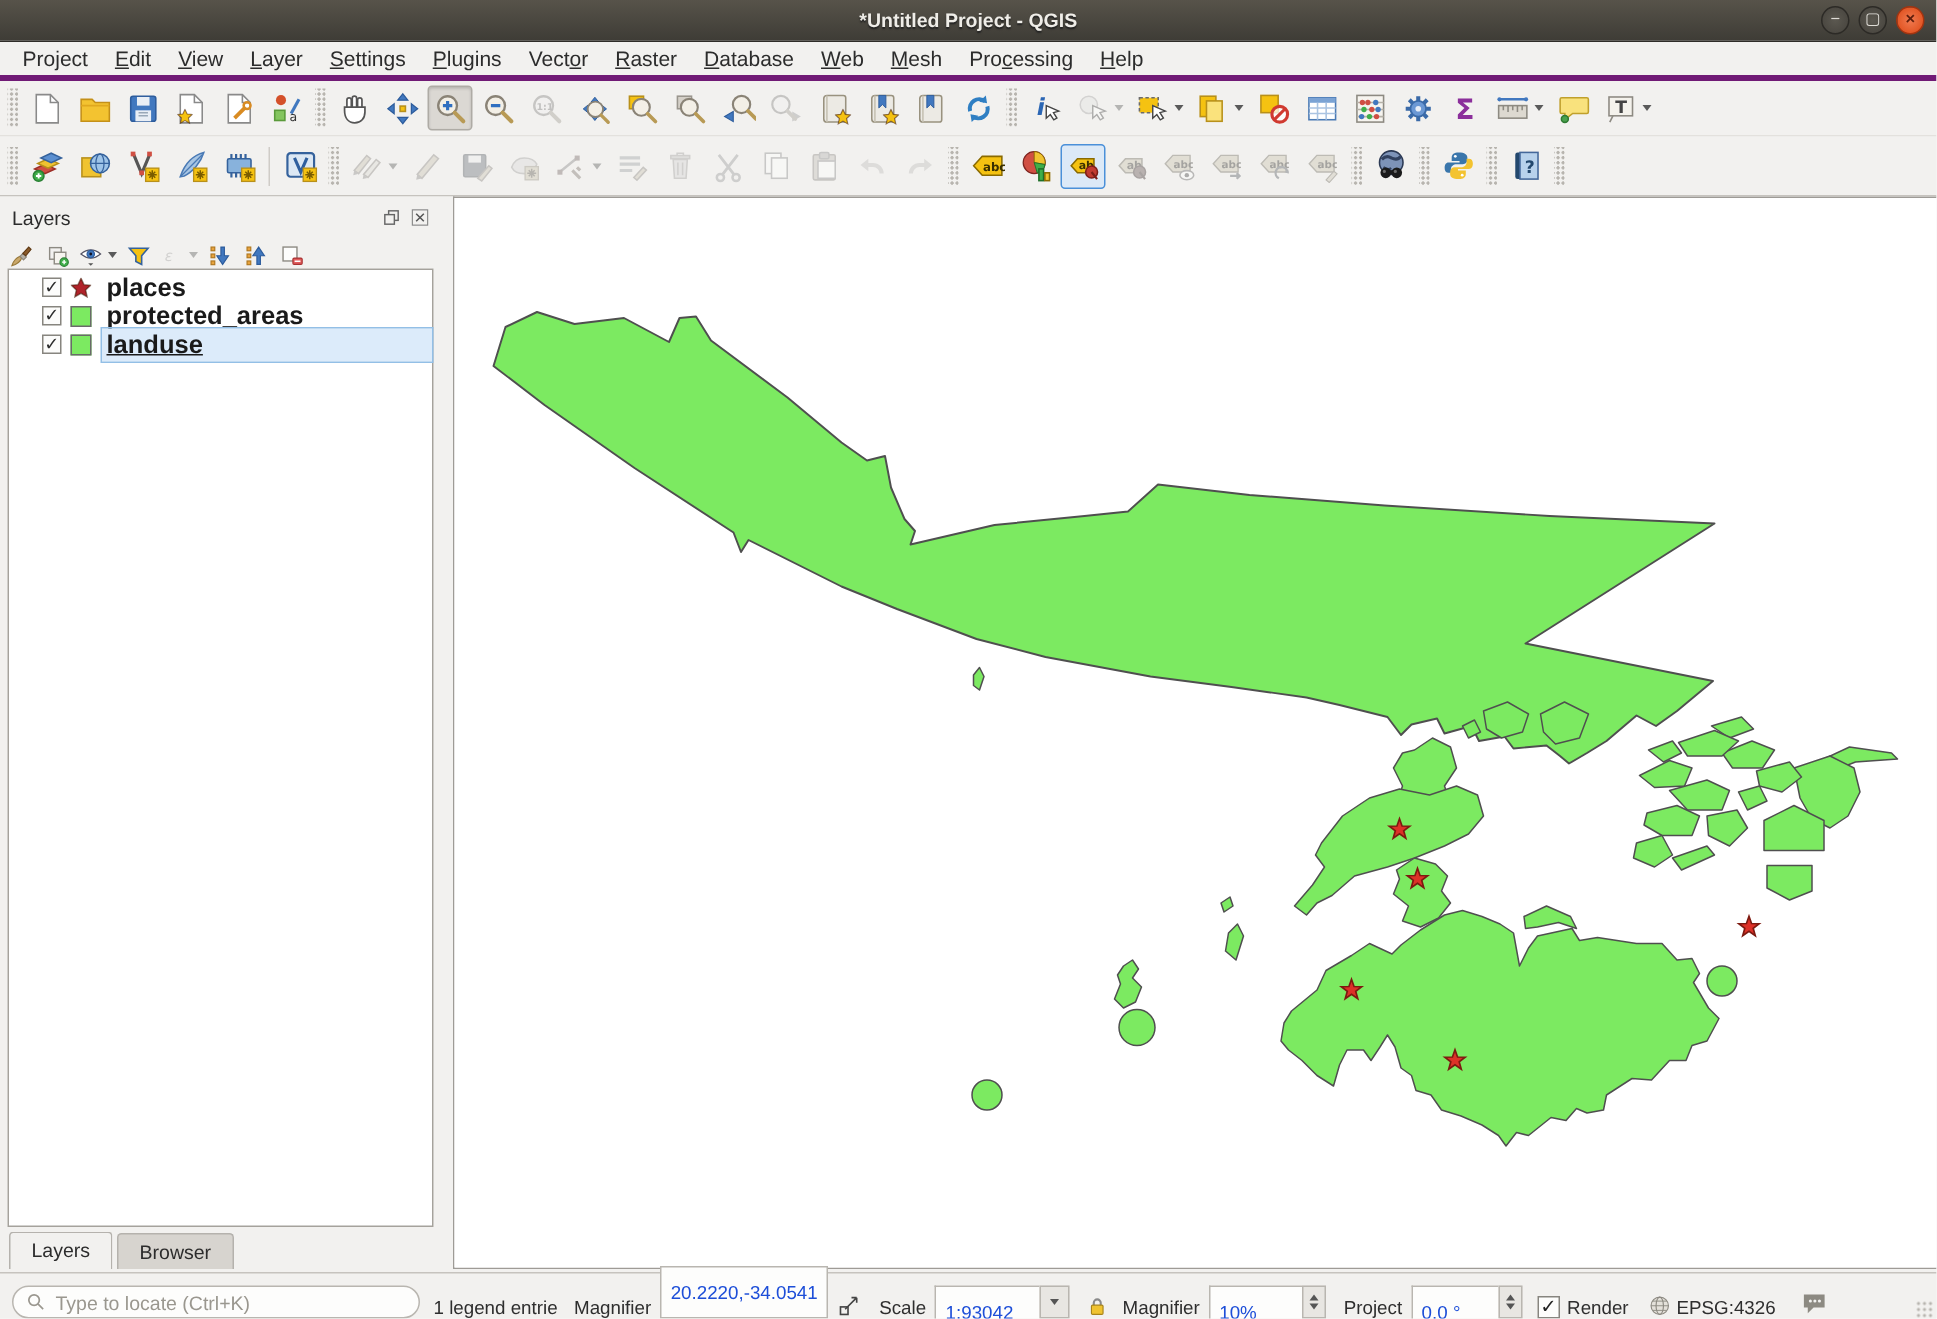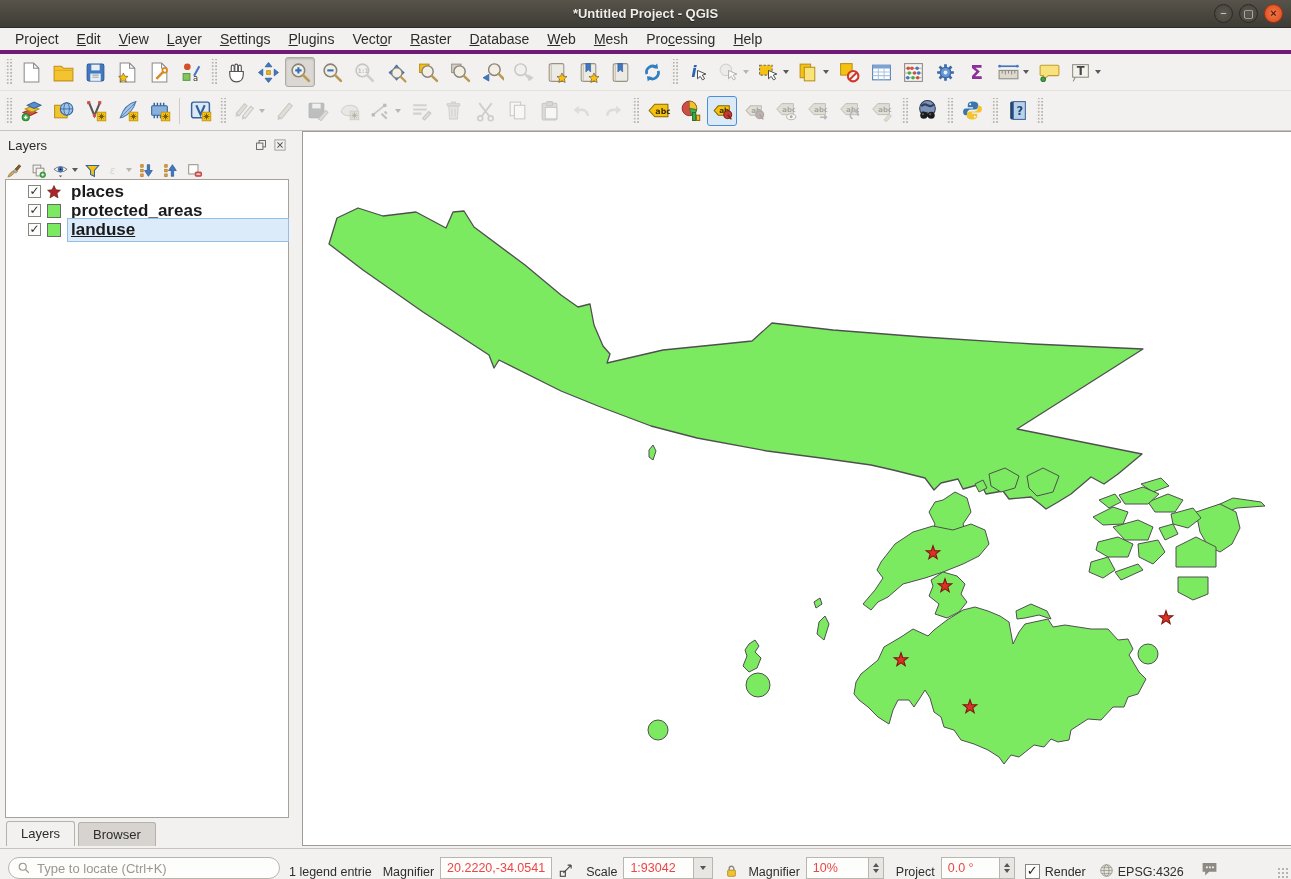--- a/index.html
+++ b/index.html
@@ -71,22 +71,22 @@
     border:1px solid #9e9b96;border-right:none;box-sizing:border-box;}
   #map-svg{display:block;}
 
   
   #statusbar{position:absolute;left:0;right:0;bottom:0;height:31px;background:#f2f1ef;
     border-top:1px solid #c6c3be;display:flex;align-items:flex-end;box-sizing:border-box;font-size:12.5px;color:#2e2e2e;}
   #locate{width:272px;height:22px;margin-left:8px;border:1px solid #b9b6b0;border-radius:11px;background:#fdfdfc;
     display:flex;align-items:center;padding:0 8px;box-sizing:border-box;flex:0 0 auto;}
   #locate svg{width:14px;height:14px;margin-right:6px;flex:0 0 auto;}
   #locate-ph{color:#9a978f;font-size:13px;white-space:nowrap;}
-  .sfield{height:22px;border:1px solid #b9b6b0;background:#fdfdfc;display:flex;align-items:center;
-    justify-content:center;box-sizing:border-box;font-size:12.5px;color:#ef4444;white-space:nowrap;}
+  .sfield{height:35px;border:1px solid #b9b6b0;background:#fdfdfc;display:flex;align-items:center;
+    justify-content:center;box-sizing:border-box;font-size:12.5px;color:#1d4ed8;white-space:nowrap;}
   .slabel{white-space:nowrap;}
   .sicon{width:17px;height:17px;flex:0 0 auto;}
   .spin{display:flex;align-items:stretch;height:22px;flex:0 0 auto;}
   .spin .sfield{border-right:none;}
   .sbtns{width:16px;border:1px solid #b9b6b0;background:#e8e6e2;display:flex;flex-direction:column;
     align-items:center;justify-content:center;gap:2px;box-sizing:border-box;}
   .tri-up{width:0;height:0;border-left:3.5px solid transparent;border-right:3.5px solid transparent;border-bottom:4px solid #555;}
   .tri-dn{width:0;height:0;border-left:3.5px solid transparent;border-right:3.5px solid transparent;border-top:4px solid #555;}
   .combo-dd{width:20px;border:1px solid #b9b6b0;background:#e8e6e2;display:flex;align-items:center;justify-content:center;box-sizing:border-box;}
   #render-box{width:15px;height:15px;border:1px solid #87857f;background:#fdfdfc;box-sizing:border-box;

